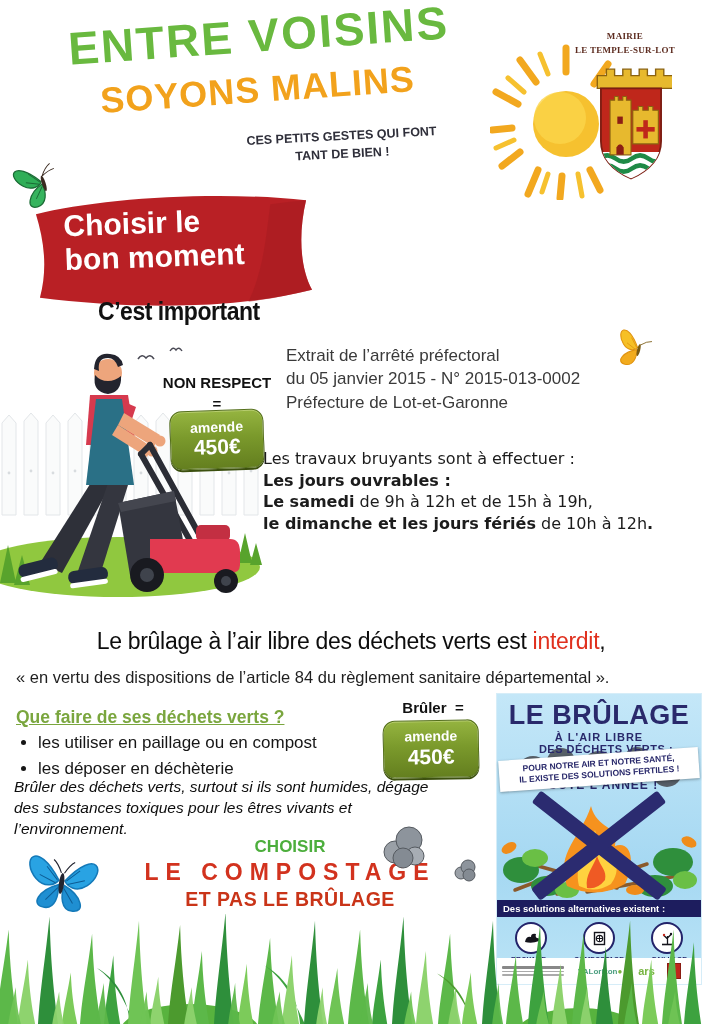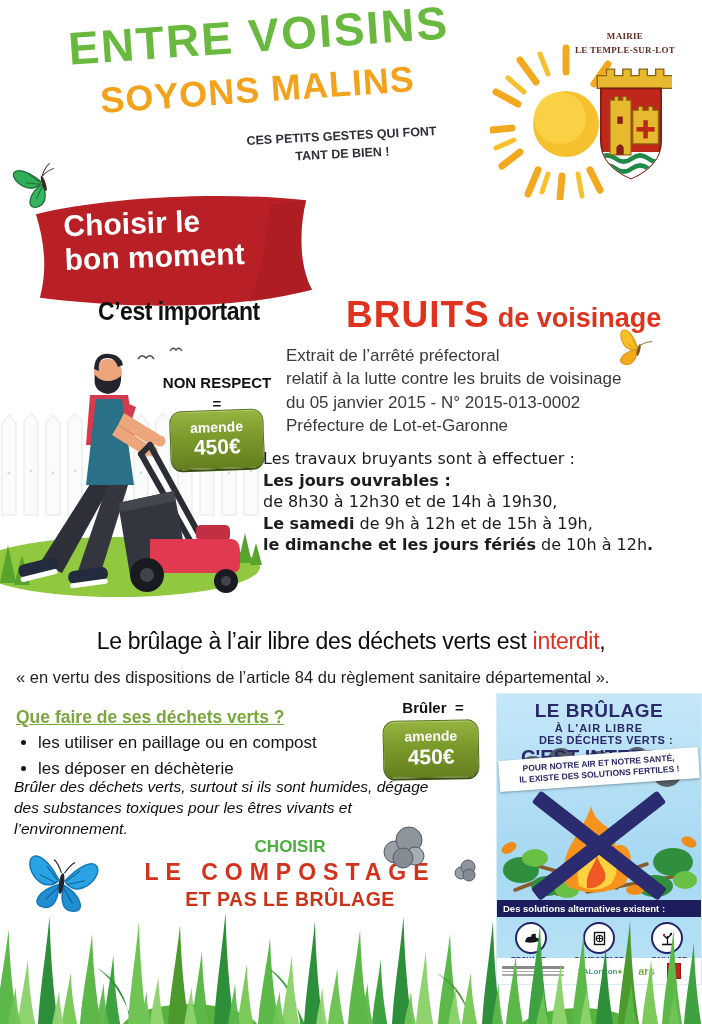--- a/index.html
+++ b/index.html
@@ -62,21 +62,21 @@
   .choice .c1{font-size:17px;font-weight:800;color:#4cae3c;}
   .choice .c2{font-size:23px;font-weight:700;color:#d2321e;letter-spacing:7px;}
   .choice .c3{font-size:19.5px;font-weight:800;color:#c93418;letter-spacing:.5px;}
   .choice .c4{font-size:17.5px;font-weight:800;color:#f59d1c;}
 
   
   .poster{left:497px;top:694px;width:204px;height:290px;
          background:linear-gradient(180deg,#c4e7f8 0%,#a5d8f2 60%,#bce4f6 100%);
          box-shadow:0 0 0 1px #d6edf8;}
   .poster .ptxt{position:relative;text-align:center;color:#29296b;z-index:2;}
-  .p1{font-size:19px;font-weight:900;letter-spacing:.5px;padding-top:6px;}
+  .p1{font-size:27px;font-weight:900;letter-spacing:.5px;padding-top:6px;}
   .p2{font-size:11px;font-weight:800;letter-spacing:1px;}
   .p3{font-size:11px;font-weight:800;letter-spacing:.5px;margin-left:14px;}
   .p4{font-size:20px;font-weight:900;}
   .p5{font-size:12px;font-weight:900;letter-spacing:1px;}
   .pbanner{position:absolute;left:2px;top:60px;width:196px;background:#fff;z-index:3;
          transform:rotate(-4deg);box-shadow:0 1px 3px rgba(0,0,0,.35);padding:4px 2px;
          text-align:center;font-size:8.5px;font-weight:800;color:#29296b;line-height:1.35;}
   .psmoke{position:absolute;z-index:1;}
   .pfire{position:absolute;left:0;top:96px;z-index:2;}
   .pbar{position:absolute;left:0;top:206px;width:100%;height:17px;background:#1d1d5e;z-index:4;
@@ -262,44 +262,39 @@
 
   <div class="abs fine-label nr-label">
     <div>NON RESPECT</div>
     <div>=</div>
   </div>
   <div class="abs fine-blob blob1">
     <div class="fine-word">amende</div>
     <div class="fine-amt">450€</div>
   </div>
 
-  <div class="abs bruits-title">
-    <span class="bruits-main">BRUITS</span><span class="bruits-sub">de voisinage</span>
-  </div>
   <svg class="abs" style="left:612px;top:318px;" width="56" height="52" viewBox="0 0 100 100">
     <g transform="rotate(14 50 55)">
       <path d="M46,58 C14,10 -4,36 18,58 C30,70 42,64 46,58Z" fill="#f6c026" stroke="#e0930f" stroke-width="2"></path>
       <path d="M46,62 C22,72 10,94 30,95 C46,95 49,77 46,62Z" fill="#f2ab1d" stroke="#e0930f" stroke-width="2"></path>
       <path d="M30,42 L44,58 M24,54 L42,62" stroke="#e0930f" stroke-width="1.4" fill="none"></path>
       <ellipse cx="49" cy="62" rx="3" ry="12" fill="#7a5a12"></ellipse>
       <path d="M50,52 Q60,42 70,40" stroke="#7a5a12" stroke-width="1.5" fill="none"></path>
     </g>
   </svg>
 
   <div class="abs decree">
     <div>Extrait de l’arrêté préfectoral</div>
-    <div>relatif à la lutte contre les bruits de voisinage</div>
     <div>du 05 janvier 2015 - N° 2015-013-0002</div>
     <div>Préfecture de Lot-et-Garonne</div>
   </div>
 
   <div class="abs hours">
     <div>Les travaux bruyants sont à effectuer :</div>
     <div><b>Les jours ouvrables :</b></div>
-    <div>de 8h30 à 12h30 et de 14h à 19h30,</div>
     <div><b>Le samedi</b><span> de 9h à 12h et de 15h à 19h,</span></div>
     <div><b>le dimanche et les jours fériés</b><span> de 10h à 12h</span><b>.</b></div>
   </div>
 
   <div class="abs headline">
     <span>Le brûlage à l’air libre des déchets verts est </span><span class="red">interdit</span><span>,</span>
   </div>
   <div class="abs legal">« en vertu des dispositions de l’article 84 du règlement sanitaire départemental ».</div>
 
   <div class="abs question">Que faire de ses déchets verts ?</div>

